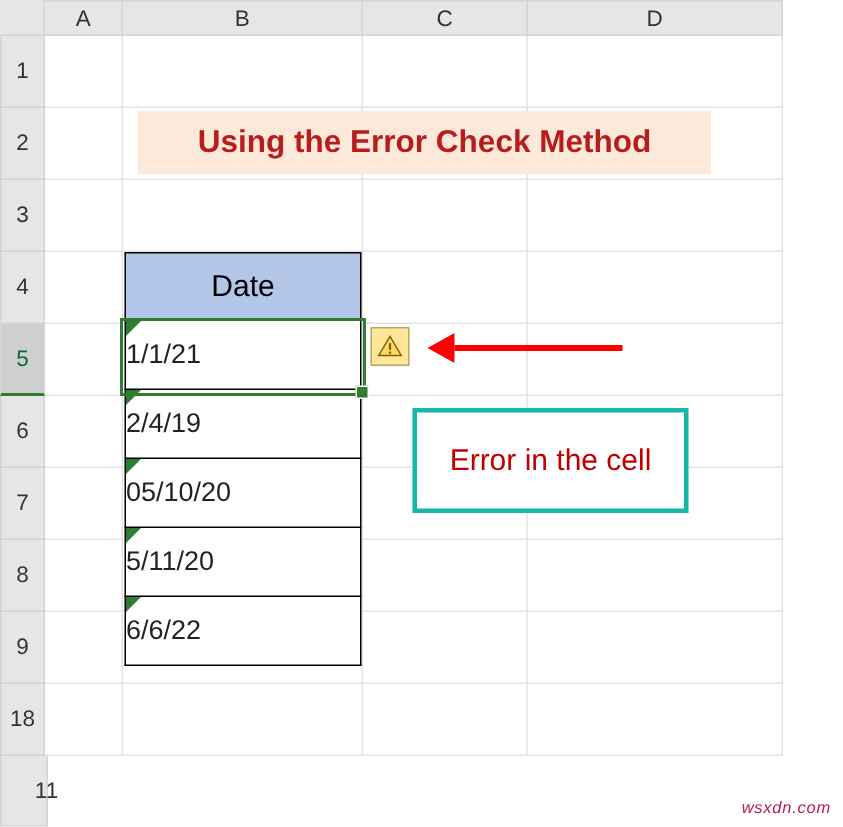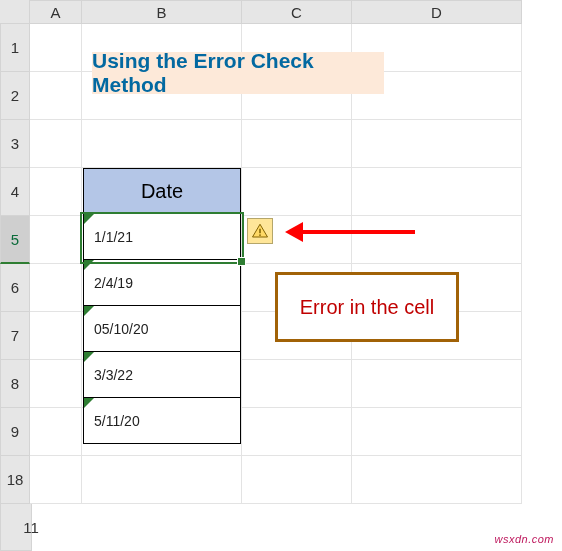--- a/index.html
+++ b/index.html
@@ -30,31 +30,31 @@
   .col-head { border-left: none; }
   .corner { background:#e6e6e6; border:1px solid #d4d4d4; border-top:none; border-left:none; }
   .row-head.active { background:#cfcfcf; color:#0b6b3a; border-bottom:2px solid #2e7d32; }
   .cell {
     border-right: 1px solid #e3e3e3;
     border-bottom: 1px solid #e3e3e3;
     position: relative;
   }
   .title-banner {
     position: absolute;
-    top: 52px;
+    top: 74px;
     left: 92px;
-    width: 292px;
+    width: 382px;
     height: 42px;
     background: #fde9d9;
     display: flex;
     align-items: center;
     justify-content: center;
     font-size: 21px;
     font-weight: 600;
-    color: #0369a1;
+    color: #b91c1c;
     z-index: 5;
   }
   .date-table {
     position: absolute;
     top: 168px;
     left: 83px;
     width: 158px;
     z-index: 6;
   }
   .dt-head {
@@ -67,22 +67,22 @@
     font-size: 20px;
     font-weight: 400;
     color: #000;
   }
   .dt-cell {
     border: 1px solid #000;
     border-top: none;
     height: 46px;
     display:flex;
     align-items:center;
-    padding: 0 10px;
-    font-size: 14px;
+    padding: 0 0;
+    font-size: 18px;
     color: #222;
     position: relative;
     background: #fff;
   }
   .err-tri {
     position:absolute; top:0; left:0;
     width:0; height:0;
     border-top: 10px solid #2e7d32;
     border-right: 10px solid transparent;
   }
@@ -137,21 +137,21 @@
     border-top:10px solid transparent;
     border-bottom:10px solid transparent;
     border-right:18px solid #ff0000;
   }
   .callout {
     position:absolute;
     top: 272px;
     left: 275px;
     width: 184px;
     height: 70px;
-    border: 3px solid #a16207;
+    border: 3px solid #14b8a6;
     display:flex;
     align-items:center;
     justify-content:center;
     font-size: 20px;
     color: #c00000;
     background: #fff;
     z-index: 9;
   }
   .watermark {
     position:absolute;
@@ -246,25 +246,25 @@
   <div class="dt-cell">
       <span class="err-tri"></span>
       <span>2/4/19</span>
     </div>
   <div class="dt-cell">
       <span class="err-tri"></span>
       <span>05/10/20</span>
     </div>
   <div class="dt-cell">
       <span class="err-tri"></span>
-      <span>3/3/22</span>
-    </div>
-  <div class="dt-cell">
-      <span class="err-tri"></span>
       <span>5/11/20</span>
+    </div>
+  <div class="dt-cell">
+      <span class="err-tri"></span>
+      <span>6/6/22</span>
     </div>
 </div>
 
 <div class="selected-cell"></div>
 
 <div class="err-smart" title="warning-triangle">
   <svg viewBox="0 0 24 24">
     <path d="M12 3 L22 20 L2 20 Z" fill="#ffd966" stroke="#7f6000" stroke-width="1.3"></path>
     <rect x="11" y="9" width="2" height="6" fill="#7f6000"></rect>
     <rect x="11" y="16.5" width="2" height="2" fill="#7f6000"></rect>

